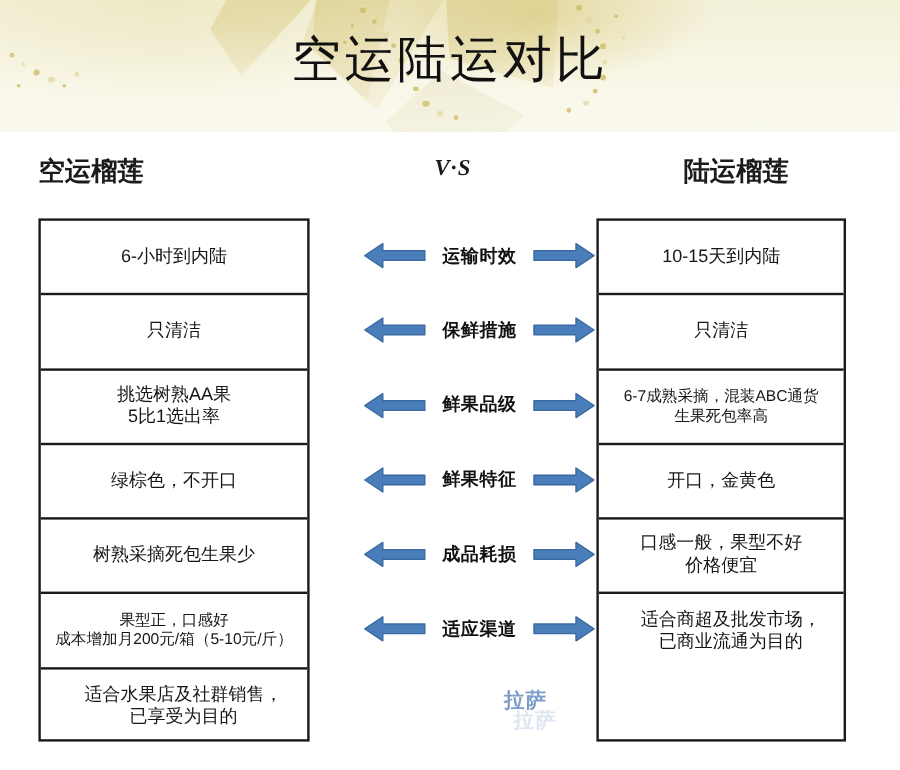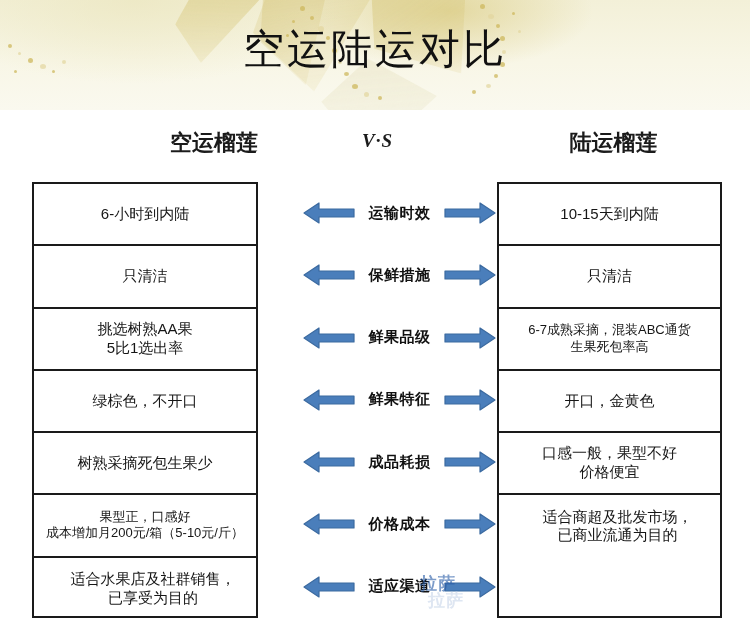--- a/index.html
+++ b/index.html
@@ -97,21 +97,21 @@
     height: 44px;
   }
   .col-head {
     position: absolute;
     font-size: 22px;
     color: #1b1b1b;
     font-weight: 700;
     font-family: "Liberation Serif", "DejaVu Serif", serif;
     white-space: nowrap;
   }
-  .col-head.left  { left: 32px;  width: 226px; text-align: right; }
+  .col-head.left  { left: 32px;  width: 226px; text-align: left; }
   .col-head.right { left: 497px; width: 233px; text-align: center; }
   .col-head.vs {
     left: 258px; width: 239px; text-align: center;
     font-size: 19px;
     font-style: italic;
     font-weight: 700;
     letter-spacing: 1px;
     color: #1b1b1b;
     top: 2px;
   }
@@ -126,21 +126,21 @@
   }
   .table {
     position: absolute;
     top: 0;
     border: 2px solid #1a1a1a;
     box-sizing: border-box;
     height: 436px;
     background: #ffffff;
   }
   .table.left  { left: 32px;  width: 226px; }
-  .table.right { left: 497px; width: 225px; }
+  .table.right { left: 497px; width: 208px; }
 
   .cell {
     box-sizing: border-box;
     height: 62.28px;
     border-bottom: 2px solid #1a1a1a;
     display: flex;
     align-items: center;
     justify-content: center;
     text-align: center;
     padding: 0 4px;
@@ -325,29 +325,20 @@
       </svg>
       <span class="center-label">成品耗损</span>
       <svg class="arrow" width="54" height="26" viewBox="0 0 54 26">
         <polygon points="52,13 37,3 37,9 2,9 2,17 37,17 37,23" fill="#4a7ebb" stroke="#3b6aa0" stroke-width="1.2" stroke-linejoin="round"></polygon>
       </svg>
     </div>
     <div class="center-row">
       <svg class="arrow" width="54" height="26" viewBox="0 0 54 26">
         <polygon points="2,13 17,3 17,9 52,9 52,17 17,17 17,23" fill="#4a7ebb" stroke="#3b6aa0" stroke-width="1.2" stroke-linejoin="round"></polygon>
       </svg>
-      <span class="center-label">价格成本</span>
-      <svg class="arrow" width="54" height="26" viewBox="0 0 54 26">
-        <polygon points="52,13 37,3 37,9 2,9 2,17 37,17 37,23" fill="#4a7ebb" stroke="#3b6aa0" stroke-width="1.2" stroke-linejoin="round"></polygon>
-      </svg>
-    </div>
-    <div class="center-row">
-      <svg class="arrow" width="54" height="26" viewBox="0 0 54 26">
-        <polygon points="2,13 17,3 17,9 52,9 52,17 17,17 17,23" fill="#4a7ebb" stroke="#3b6aa0" stroke-width="1.2" stroke-linejoin="round"></polygon>
-      </svg>
       <span class="center-label">适应渠道</span>
       <svg class="arrow" width="54" height="26" viewBox="0 0 54 26">
         <polygon points="52,13 37,3 37,9 2,9 2,17 37,17 37,23" fill="#4a7ebb" stroke="#3b6aa0" stroke-width="1.2" stroke-linejoin="round"></polygon>
       </svg>
     </div>
   </div>
 
 <div class="watermark">
   <div class="wm-text">拉萨</div>
   <div class="wm-text b">拉萨</div>

